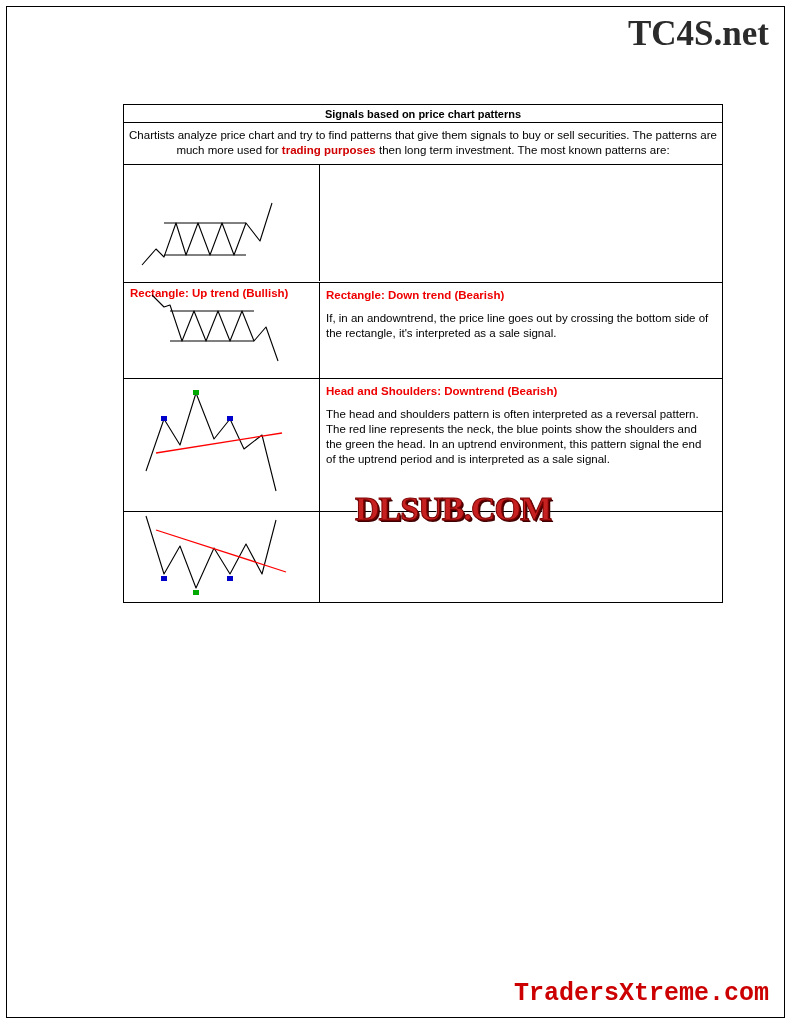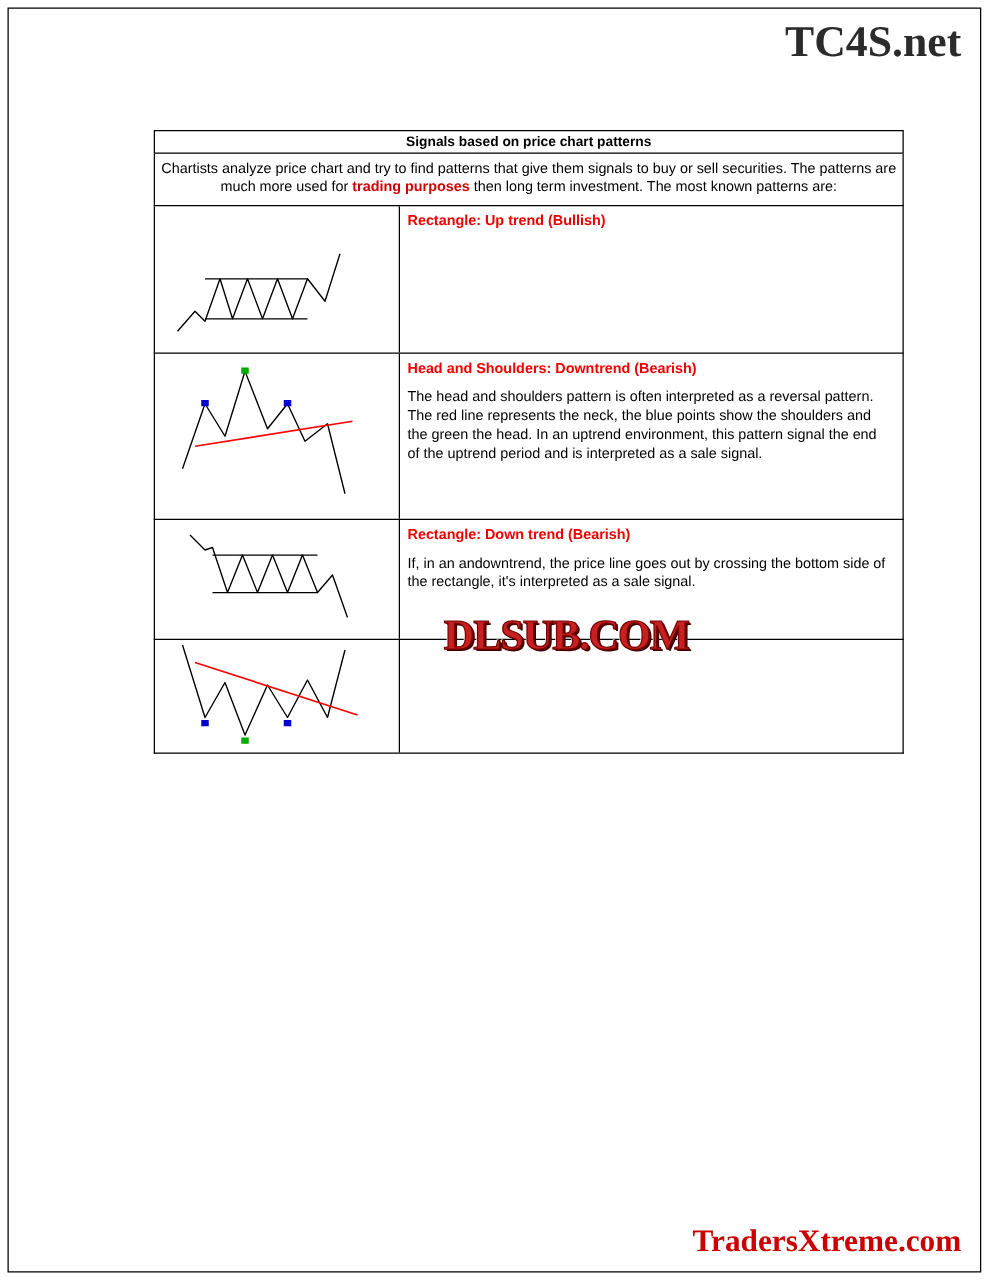--- a/index.html
+++ b/index.html
@@ -30,21 +30,21 @@
     font-family: "Liberation Serif", serif;
     font-size: 35px;
     font-weight: bold;
     color: #2b2b2b;
     letter-spacing: 0px;
   }
   .brand-bottom {
     position: absolute;
     right: 22px;
     bottom: 16px;
-    font-family: Liberation Serif, serif;
+    font-family: Liberation Mono, monospace;
     font-size: 25px;
     font-weight: bold;
     color: #cc0000;
     letter-spacing: 0px;
   }
   .doc {
     position: absolute;
     left: 123px;
     top: 104px;
     width: 600px;
@@ -95,21 +95,21 @@
     color: #ee0000;
     font-weight: bold;
     font-size: 11.5px;
     margin-bottom: 10px;
   }
   .pattern-desc {
     font-size: 11.5px;
     line-height: 15px;
     color: #000000;
   }
-  .row-1 { height: 118px; }
+  .row-1 { height: 118px; flex-direction: column; }
   .row-2 { height: 96px; }
   .row-3 { height: 133px; }
   .row-4 { height: 91px; }
   svg { display: block; }
   .watermark {
     position: absolute;
     left: 453px;
     top: 490px;
     transform: translateX(-50%);
     font-family: "Liberation Serif", serif;
@@ -150,54 +150,54 @@
         <line x1="40" y1="90" x2="122" y2="90" stroke="#000000" stroke-width="1"></line>
 
         <polyline points="18,100 32,84 40,92 52,58 62,90 74,58 86,90 98,58 110,90 122,58 136,76 148,38" fill="none" stroke="#000000" stroke-width="1.1" stroke-linejoin="round"></polyline>
       </svg>
     </div>
     <div class="cell-text">
       <div class="pattern-title">Rectangle: Up trend (Bullish)</div>
     </div>
   </div>
 
-  <div class="row row-3">
-    <div class="cell-chart">
-      <svg width="196" height="131" viewBox="0 0 196 131">
-
-        <polyline points="22,92 40,40 56,66 72,14 90,60 106,40 120,70 138,56 152,112" fill="none" stroke="#000000" stroke-width="1.1" stroke-linejoin="round"></polyline>
-
-        <line x1="32" y1="74" x2="158" y2="54" stroke="#ff0000" stroke-width="1.3"></line>
-
-        <rect x="37" y="37" width="6" height="5" fill="#0000cc"></rect>
-        <rect x="103" y="37" width="6" height="5" fill="#0000cc"></rect>
-
-        <rect x="69" y="11" width="6" height="5" fill="#00aa00"></rect>
-      </svg>
-    </div>
-    <div class="cell-text">
-      <div class="pattern-title">Head and Shoulders: Downtrend (Bearish)</div>
-      <div class="pattern-desc">The head and shoulders pattern is often interpreted as a reversal pattern. The red line represents the neck, the blue points show the shoulders and the green the head. In an uptrend environment, this pattern signal the end of the uptrend period and is interpreted as a sale signal.</div>
-    </div>
-  </div>
-
   <div class="row row-2">
     <div class="cell-chart">
       <svg width="196" height="94" viewBox="0 0 196 94">
         <line x1="46" y1="28" x2="130" y2="28" stroke="#000000" stroke-width="1"></line>
         <line x1="46" y1="58" x2="130" y2="58" stroke="#000000" stroke-width="1"></line>
         <polyline points="28,12 40,24 46,22 58,58 70,28 82,58 94,28 106,58 118,28 130,58 142,44 154,78" fill="none" stroke="#000000" stroke-width="1.1" stroke-linejoin="round"></polyline>
       </svg>
     </div>
     <div class="cell-text">
       <div class="pattern-title">Rectangle: Down trend (Bearish)</div>
       <div class="pattern-desc">If, in an andowntrend,  the price line goes out by crossing the bottom side of the rectangle, it's interpreted as a sale signal.</div>
     </div>
   </div>
 
+  <div class="row row-3">
+    <div class="cell-chart">
+      <svg width="196" height="131" viewBox="0 0 196 131">
+
+        <polyline points="22,92 40,40 56,66 72,14 90,60 106,40 120,70 138,56 152,112" fill="none" stroke="#000000" stroke-width="1.1" stroke-linejoin="round"></polyline>
+
+        <line x1="32" y1="74" x2="158" y2="54" stroke="#ff0000" stroke-width="1.3"></line>
+
+        <rect x="37" y="37" width="6" height="5" fill="#0000cc"></rect>
+        <rect x="103" y="37" width="6" height="5" fill="#0000cc"></rect>
+
+        <rect x="69" y="11" width="6" height="5" fill="#00aa00"></rect>
+      </svg>
+    </div>
+    <div class="cell-text">
+      <div class="pattern-title">Head and Shoulders: Downtrend (Bearish)</div>
+      <div class="pattern-desc">The head and shoulders pattern is often interpreted as a reversal pattern. The red line represents the neck, the blue points show the shoulders and the green the head. In an uptrend environment, this pattern signal the end of the uptrend period and is interpreted as a sale signal.</div>
+    </div>
+  </div>
+
   <div class="row row-4">
     <div class="cell-chart">
       <svg width="196" height="89" viewBox="0 0 196 89">
 
         <polyline points="22,4 40,62 56,34 72,76 90,36 106,62 122,32 138,62 152,8" fill="none" stroke="#000000" stroke-width="1.1" stroke-linejoin="round"></polyline>
 
         <line x1="32" y1="18" x2="162" y2="60" stroke="#ff0000" stroke-width="1.3"></line>
 
         <rect x="37" y="64" width="6" height="5" fill="#0000cc"></rect>
         <rect x="103" y="64" width="6" height="5" fill="#0000cc"></rect>

